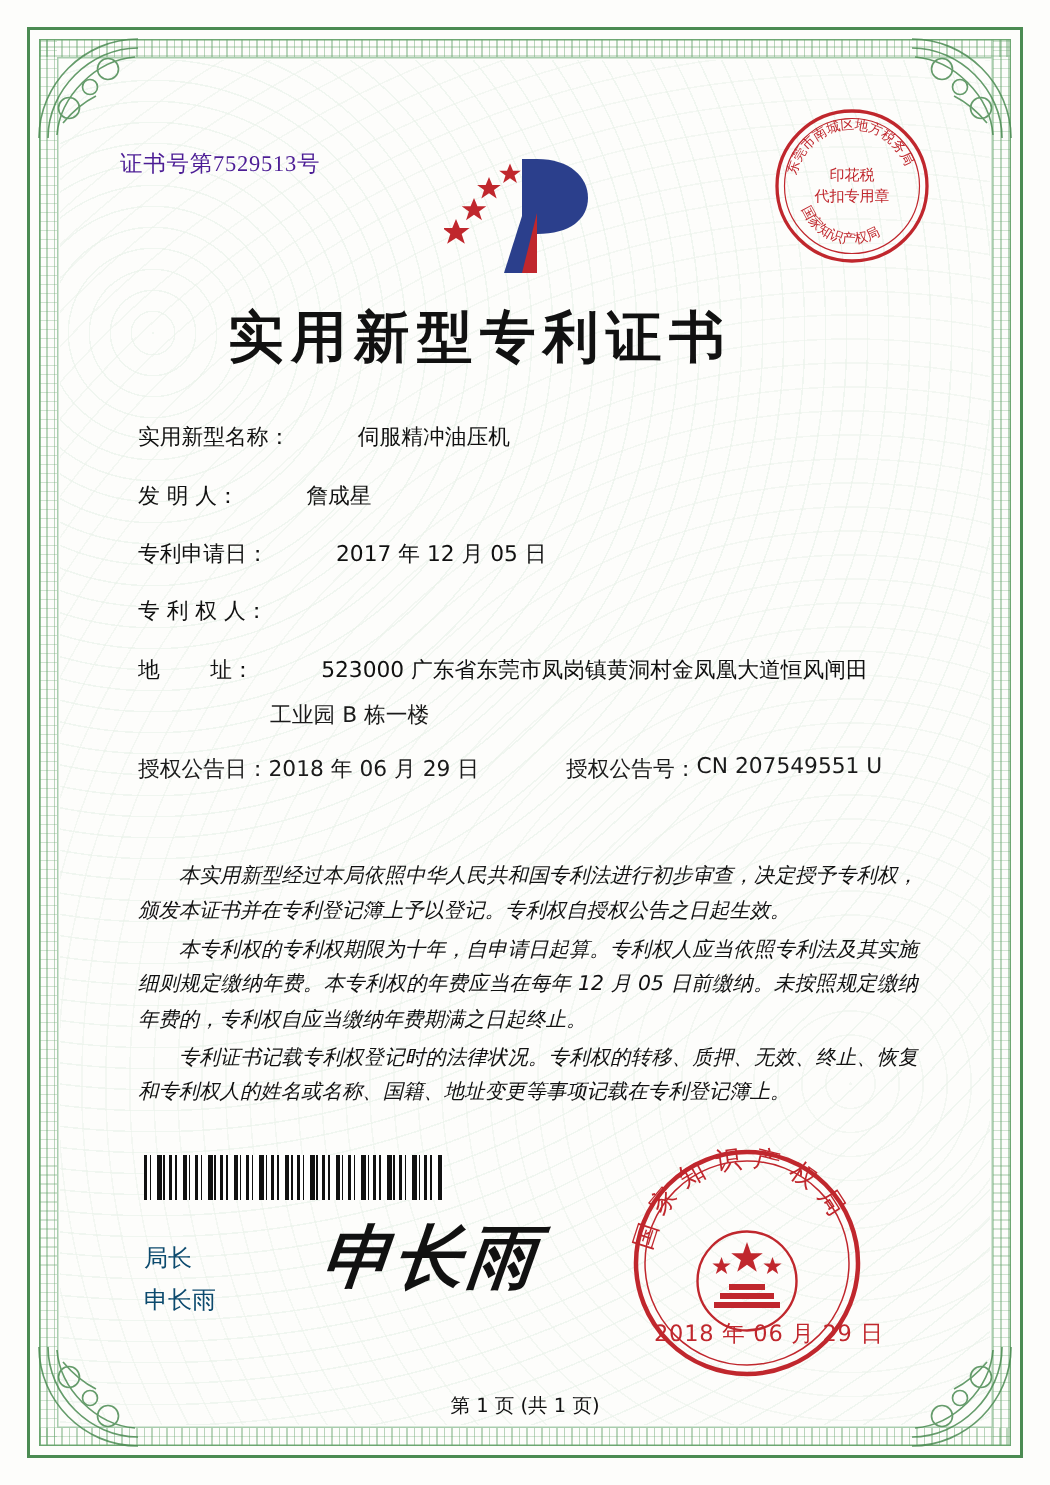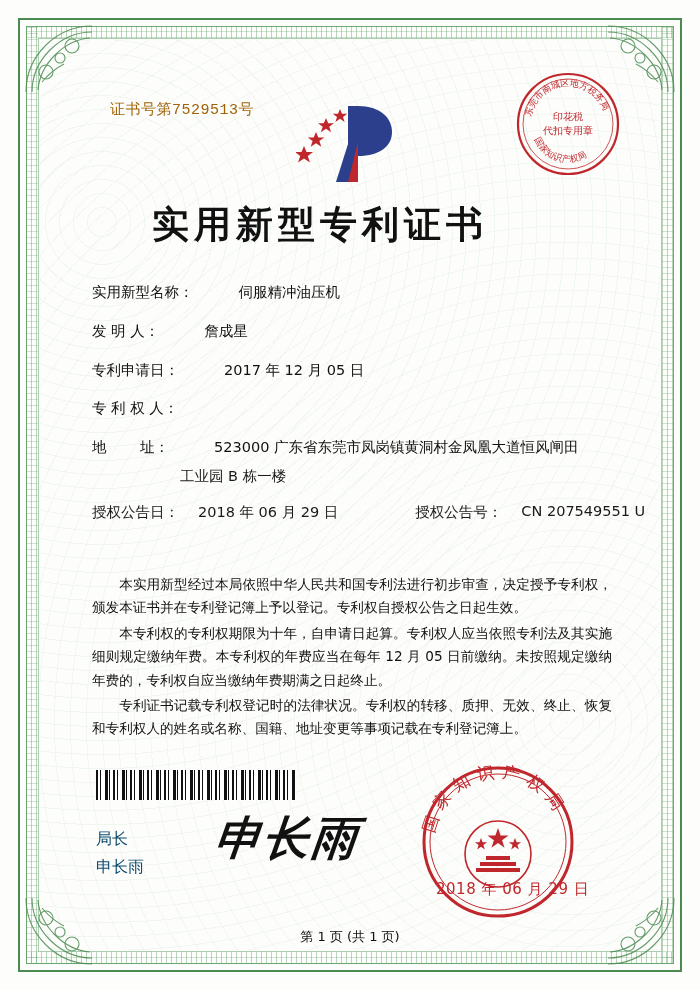--- a/index.html
+++ b/index.html
@@ -69,23 +69,22 @@
   .c-tr { right: 20px; top: 20px;  transform: scaleX(-1); }
   .c-bl { left: 20px;  bottom: 20px; transform: scaleY(-1); }
   .c-br { right: 20px; bottom: 20px; transform: scale(-1,-1); }
 
   
   .cert-no {
     position: absolute;
     left: 80px; top: 100px;
     font-size: 15px;
     letter-spacing: 0.5px;
-    color: #a16207;
-    font-family: Liberation Mono, monospace;
-    margin-left: 30px;
+    color: #4c1d95;
+    font-family: Liberation Serif, serif;
   }
 
   .emblem {
     position: absolute;
     left: 296px; top: 98px;
     width: 110px; height: 90px;
   }
 
   .seal-tax {
     position: absolute;
@@ -138,34 +137,34 @@
   .addr-cont {
     padding-left: 88px;
     margin-top: -9px;
     margin-bottom: 17px;
     font-size: 14.5px;
   }
   .pubrow {
     display: flex;
     font-size: 14.5px;
     margin-bottom: 8px;
-    gap: 19px;
   }
   .pubrow .seg { white-space: pre; }
   .pubrow .seg2 { margin-left: 58px; }
 
   
   .body-text {
     position: absolute;
     left: 92px; top: 573px;
     width: 520px;
     font-size: 13.6px;
     line-height: 1.72;
     color: #111;
     text-align: justify;
+    font-style: italic;
   }
   .body-text p {
     margin: 0 0 2px 0;
     text-indent: 2em;
   }
 
   
   .barcode {
     position: absolute;
     left: 96px; top: 770px;

